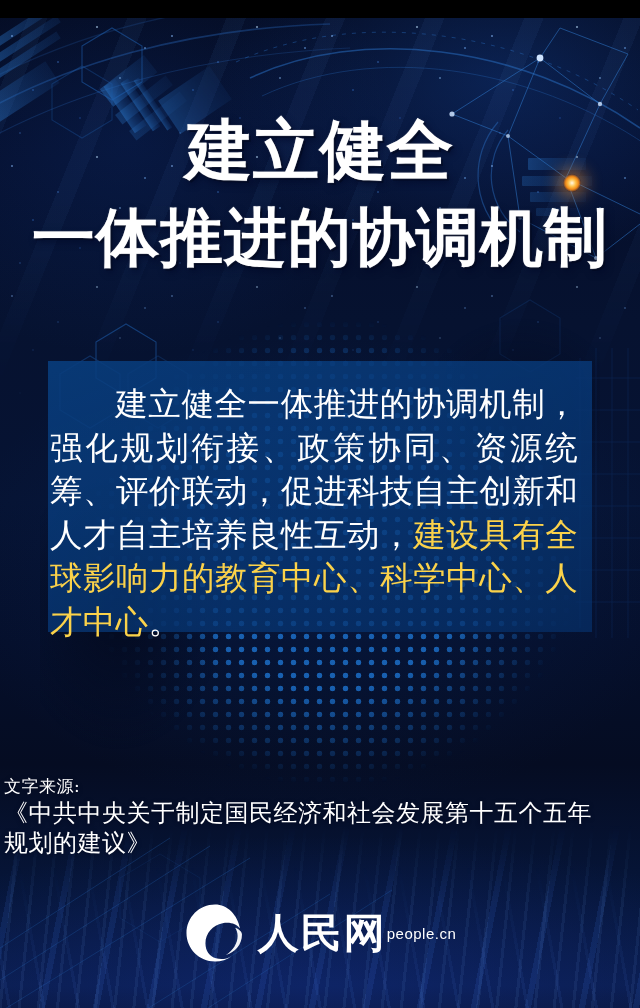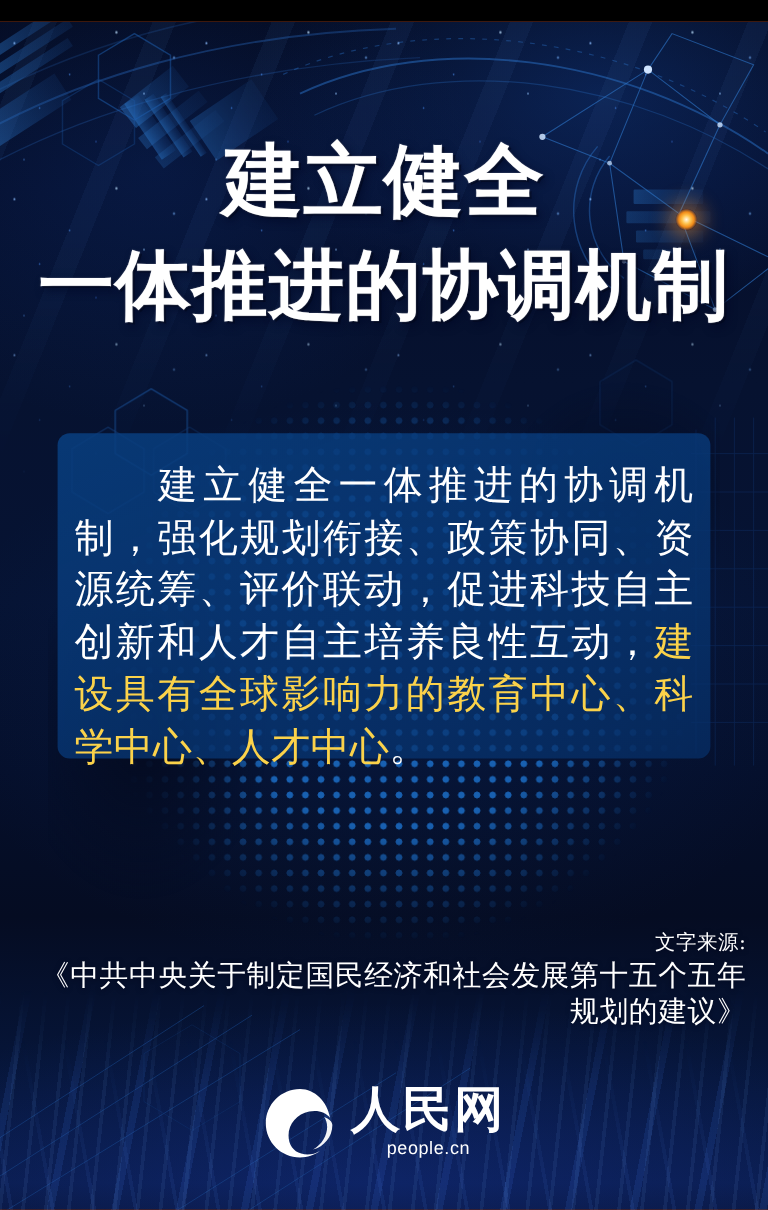--- a/index.html
+++ b/index.html
@@ -149,55 +149,54 @@
   }
   .title-line-1 { font-size:66px; }
   .title-line-2 { font-size:63px; margin-top:22px;text-align:center; }
 
   
   .panel {
     position:absolute;
     left:48px; top:343px; width:544px; height:271px;
     background:linear-gradient(160deg, rgba(9,62,126,.88) 0%, rgba(8,58,122,.80) 45%, rgba(7,48,105,.72) 100%);
     z-index:5;
-    padding:22px 14px 0 14px;
-    border-radius:10px;
+    padding:22px 14px 0 2px;
   }
   .panel-text {
     font-family:"DejaVu Sans", sans-serif;
     font-size:32.5px;
     line-height:43.5px;
     color:#ffffff;
     letter-spacing:.3px;
     text-align:justify;
     text-align-last:left;
   }
   .panel-text .indent { display:inline-block; width:65px; }
   .panel-text .gold { color:#fbd24a; }
 
   
   .source {
-    position:absolute; left:14px; top:756px; width:608px;
-    text-align:right; z-index:6;
+    position:absolute; left:4px; top:756px; width:608px;
+    text-align:left; z-index:6;
     font-family:"DejaVu Serif", serif;
     color:#ffffff;
     letter-spacing:.5px;
     text-shadow:0 1px 4px rgba(0,8,30,.9);
   }
   .source-line-1 { font-size:17px; line-height:24px; }
   .source-line-2 { font-size:24px; line-height:30px; }
 
   
   .logo {
     position:absolute; left:0; top:884px; width:640px;
     display:flex; align-items:center; justify-content:center;
     gap:12px; z-index:6;
   }
   .logo-mark { width:62px; height:62px; flex:0 0 auto; }
-  .logo-text { display:flex; flex-direction:column; align-items:center; }
+  .logo-text { display:flex; flex-direction:row; align-items:center; }
   .logo-cn {
     font-family:"DejaVu Serif", serif;
     font-size:41px; font-weight:bold; color:#fff;
     line-height:44px; letter-spacing:2px;
   }
   .logo-en {
     font-family:"Liberation Sans", sans-serif;
     font-size:15px; color:#fff; letter-spacing:.5px;
     line-height:22px; margin-top:1px;
   }

